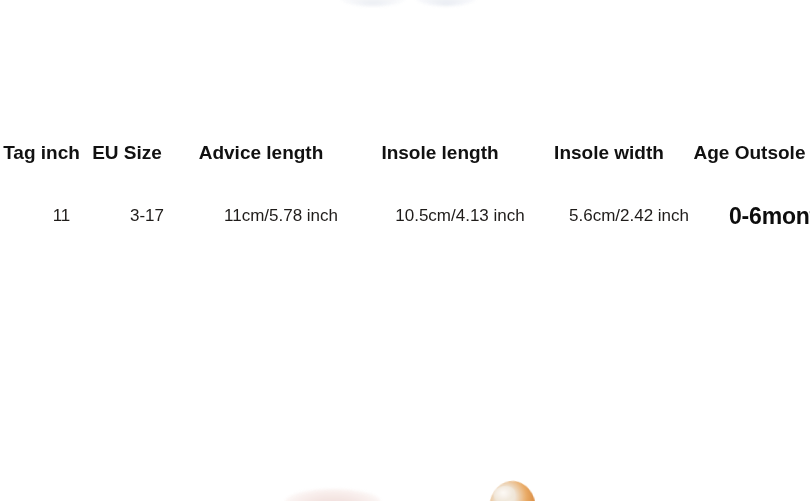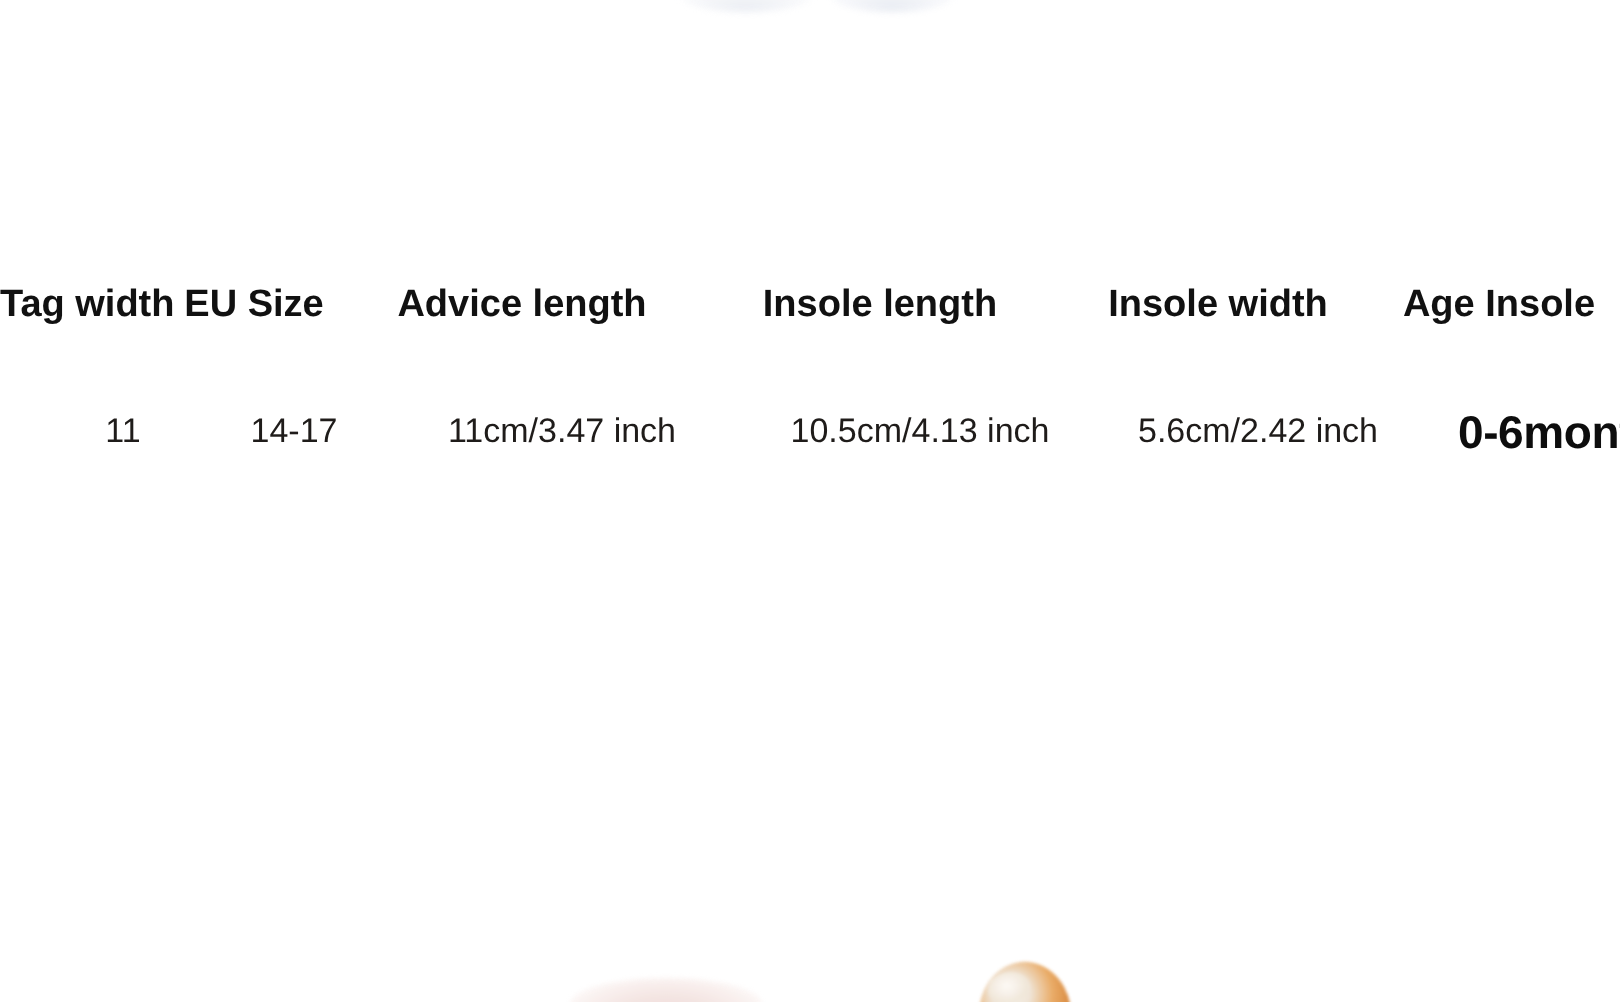--- a/index.html
+++ b/index.html
@@ -163,33 +163,33 @@
     <colgroup>
       <col class="c-tag">
       <col class="c-eu">
       <col class="c-outsole">
       <col class="c-inlen">
       <col class="c-inwidth">
       <col class="c-age">
     </colgroup>
     <thead>
       <tr>
-        <th>Tag width</th>
+        <th>Tag inch</th>
         <th>EU Size</th>
         <th>Advice length</th>
         <th>Insole length</th>
         <th>Insole width</th>
-        <th>Age Insole</th>
+        <th>Age Outsole</th>
       </tr>
     </thead>
     <tbody>
       <tr>
         <td>11</td>
-        <td>14-17</td>
-        <td>11cm/3.47 inch</td>
+        <td>3-17</td>
+        <td>11cm/5.78 inch</td>
         <td>10.5cm/4.13 inch</td>
         <td>5.6cm/2.42 inch</td>
         <td class="age-cell">0-6months</td>
       </tr>
     </tbody>
   </table>
 
   <div class="bottom-artifacts">
     <div class="artifact-bottom-arc"></div>
     <div class="artifact-bottom-shoe"></div>

